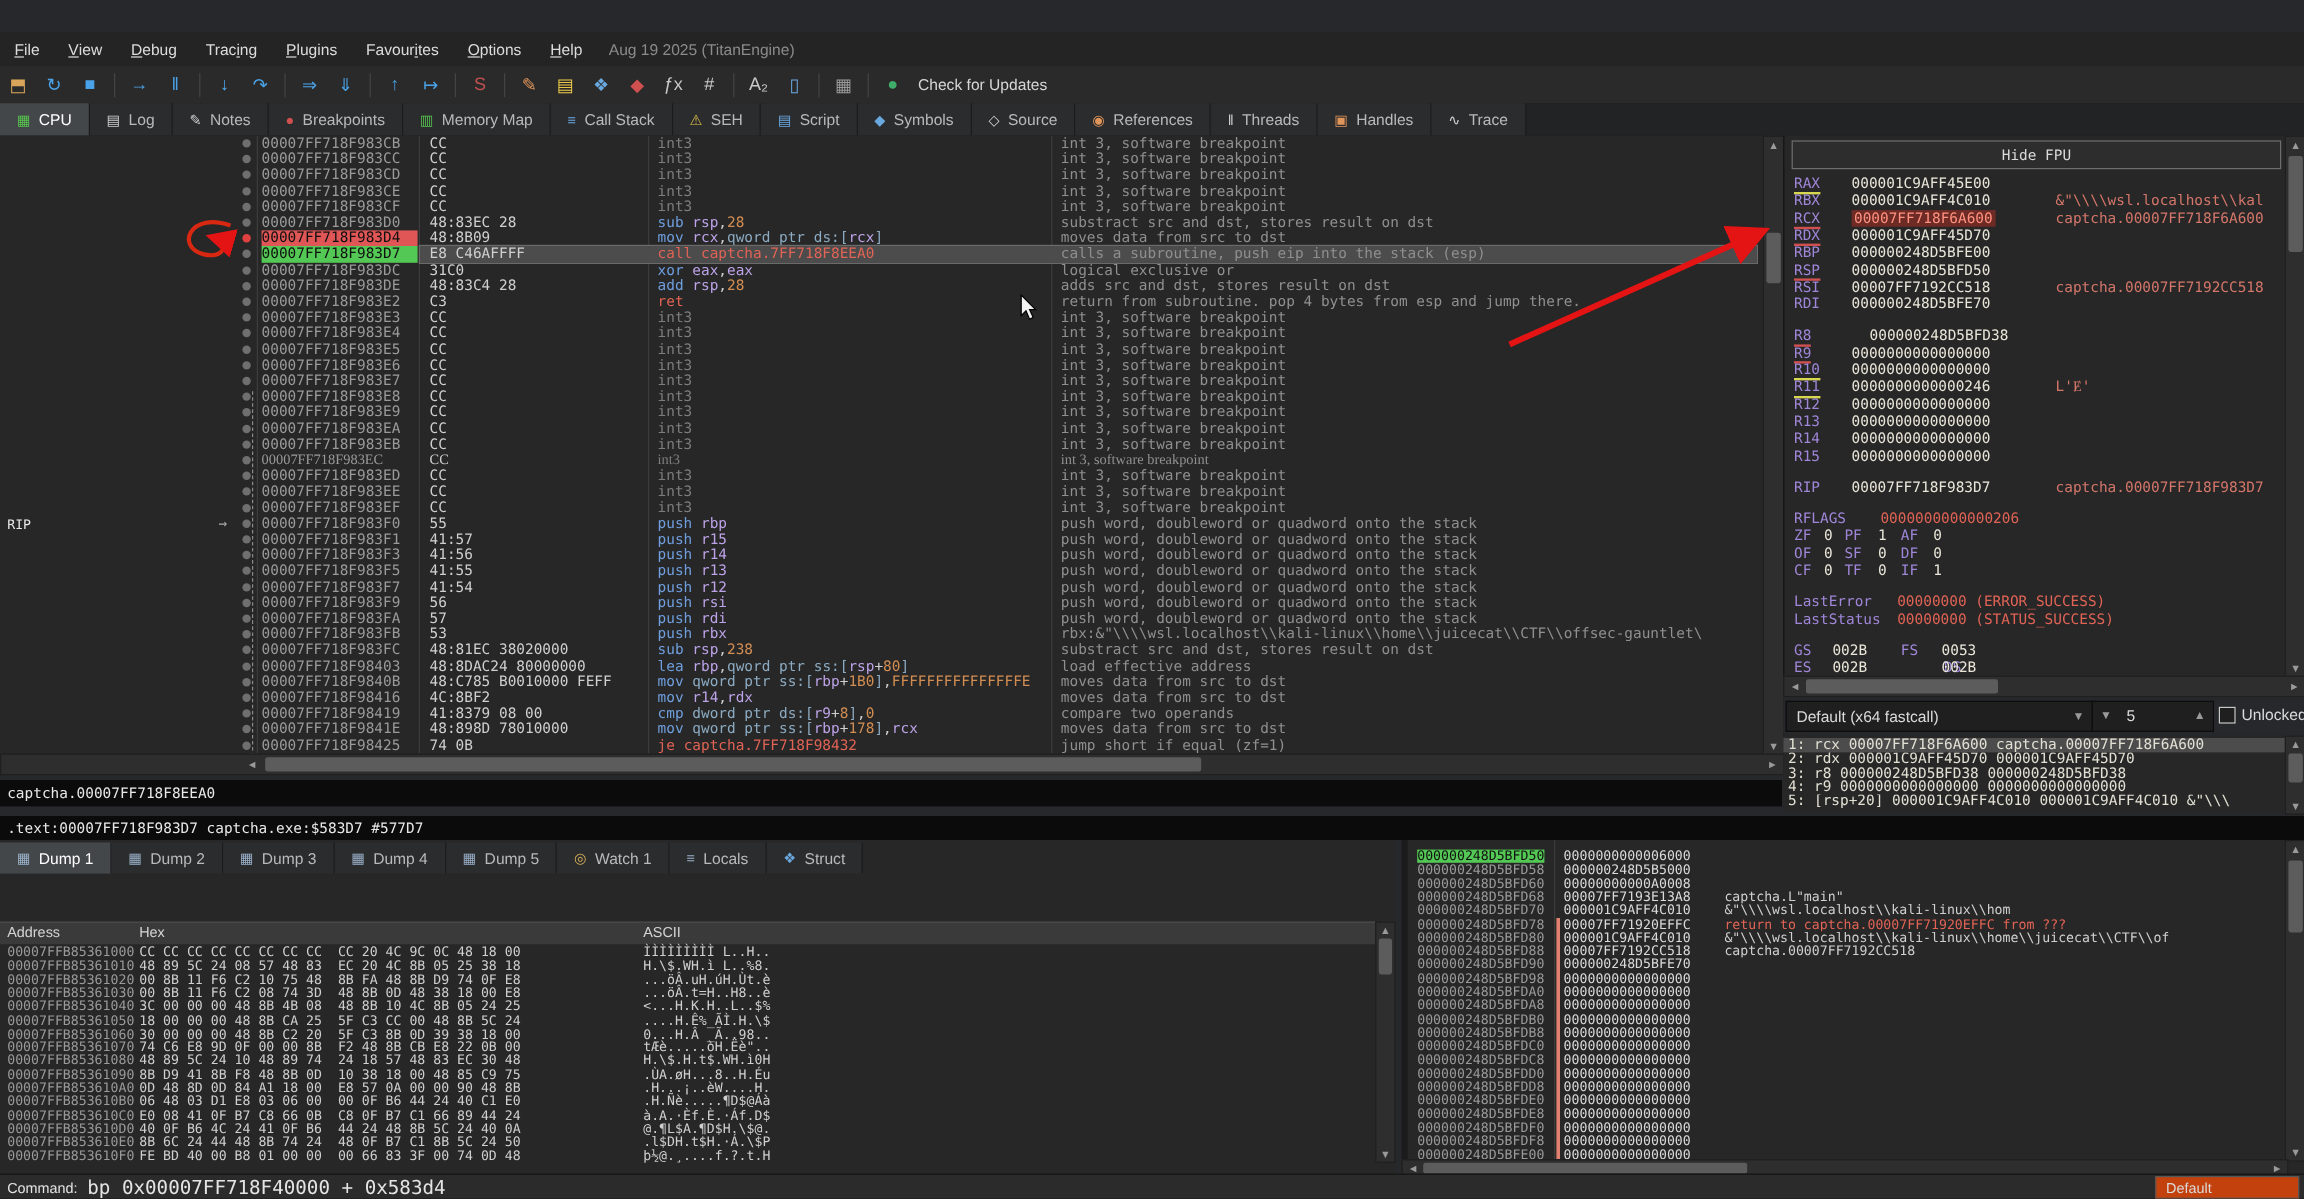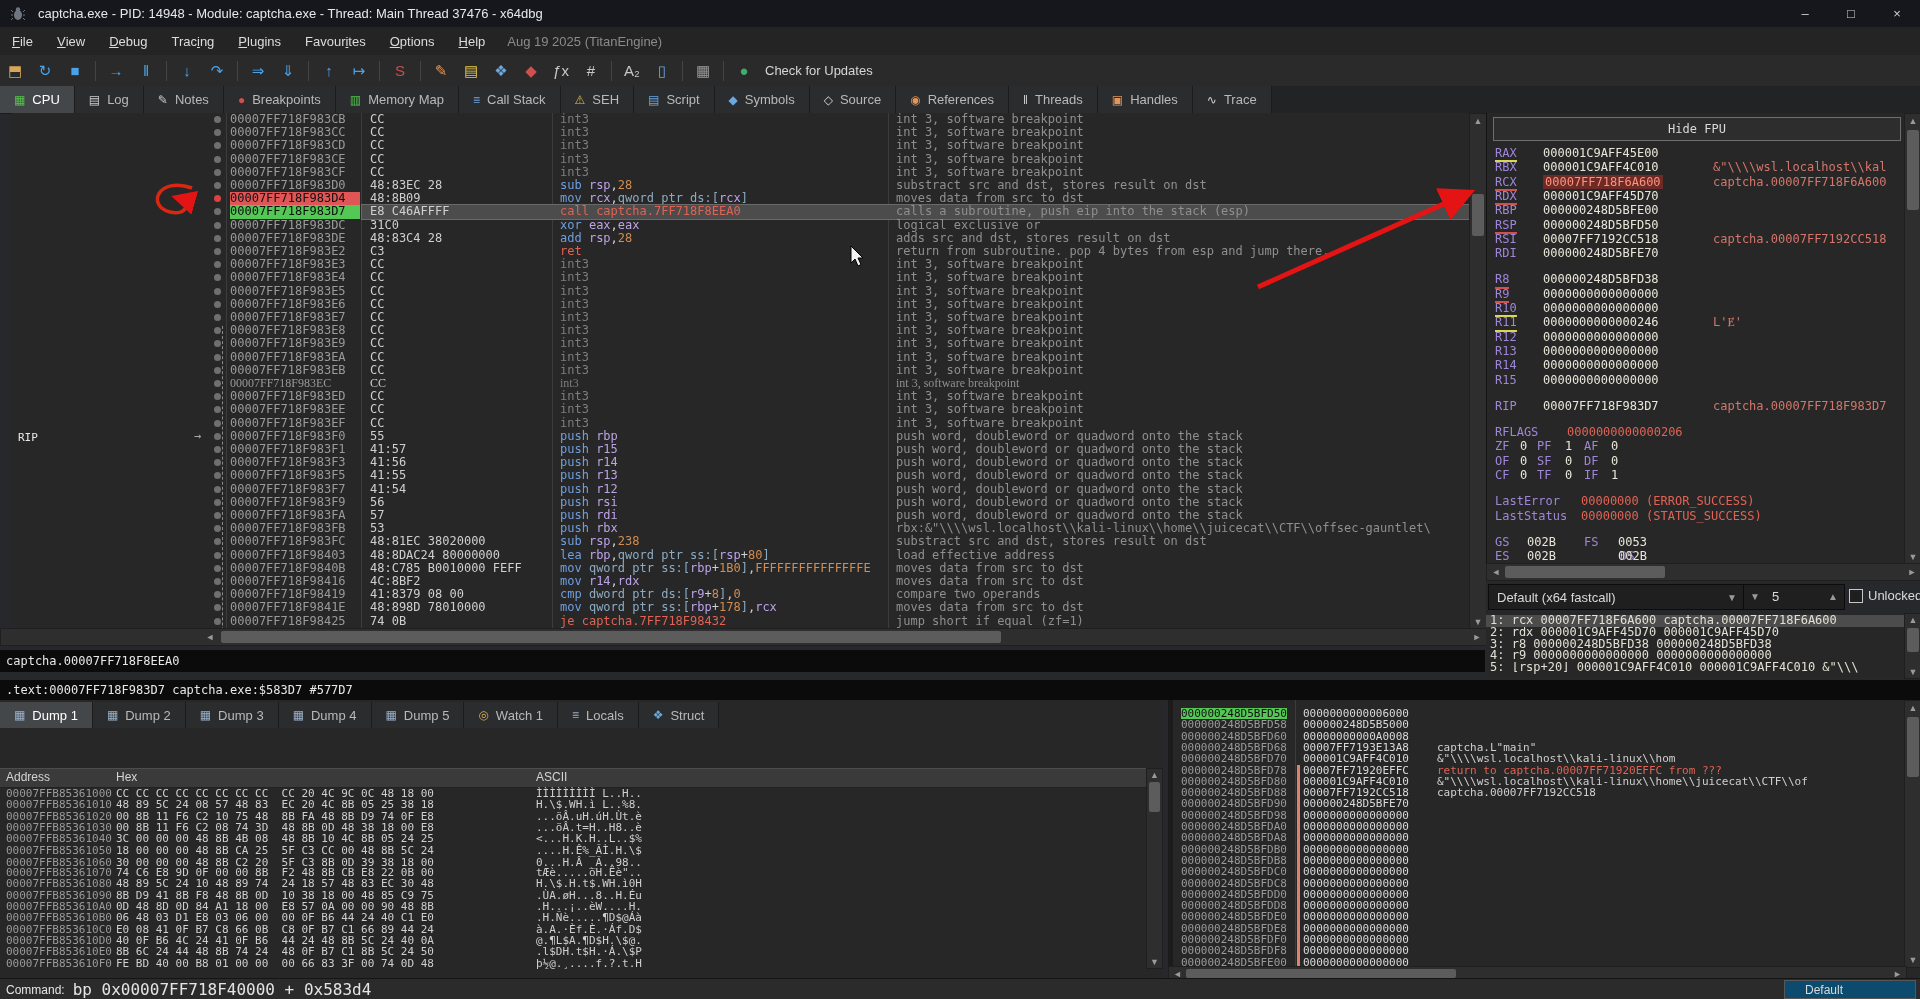--- a/index.html
+++ b/index.html
@@ -18,21 +18,21 @@
   #menu-date{color:#8b8b8b;font-size:13px;padding-left:10px;}
   #toolbar{left:0;top:55px;width:1920px;height:31px;background:#2a2a2a;border-bottom:1px solid #1b1b1b;display:flex;align-items:center;}
   .tool-icon{width:30px;height:26px;display:flex;align-items:center;justify-content:center;font-size:15px;}
   .tool-sep{width:1px;height:20px;background:#444;margin:0 5px;}
   #check-updates{font-size:13px;color:#d6d6d6;margin-left:6px;}
   #tabbar{left:0;top:86px;width:1920px;height:27px;background:#222325;display:flex;border-bottom:1px solid #1b1b1b;}
   .tab{display:flex;align-items:center;padding:0 14px;font-size:13px;color:#b9b9b9;border-right:1px solid #1b1b1b;background:#2b2c2e;}
   .tab .ticon{margin-right:7px;font-size:12px;}
   .tab.active{background:#44474a;color:#ffffff;}
   
-  #disasm{left:12px;top:113px;width:1469px;height:515px;background:#272727;overflow:hidden;padding-left:36px;}
+  #disasm{left:0;top:113px;width:1469px;height:515px;background:#272727;overflow:hidden;padding-left:36px;}
   .colsep{position:absolute;top:0;bottom:0;width:1px;background:#3c3c3c;}
   .drow{position:absolute;left:0;width:1469px;height:13.2px;font-size:12px;line-height:13.2px;}
   .drow .dot{position:absolute;left:202px;top:3px;width:7px;height:7px;border-radius:50%;background:#6f6f6f;}
   .drow .dot.red{background:#e04040;}
   .drow .addr{position:absolute;left:218px;width:130px;color:#9a9a9a;white-space:pre;}
   .drow .addr.hl-red{background:#e05656;color:#101010;}
   .drow .addr.hl-green{background:#54c854;color:#101010;}
   .drow .band{position:absolute;left:350px;width:1114px;top:0;height:13.2px;background:#4c4c4c;outline:1px solid #6a6a6a;}
   .drow .bytes{position:absolute;left:358px;width:178px;color:#cfcfcf;white-space:pre;overflow:hidden;}
   .drow .instr{position:absolute;left:548px;width:326px;white-space:pre;overflow:hidden;}
@@ -87,41 +87,28 @@
   .srow .sa.green{background:#54c854;color:#101010;}
   .srow .sv{position:absolute;left:130px;color:#dadada;}
   .srow .sn{position:absolute;left:264px;color:#cfcfcf;width:370px;overflow:hidden;}
   .srow .sn.red{color:#e06355;}
   #stack-sep{position:absolute;left:122px;top:0;bottom:0;width:1px;background:#3c3c3c;}
   #stack-bracket{position:absolute;left:124px;width:3px;background:#e08070;}
   
   #cmdbar{left:0;top:978px;width:1920px;height:21px;background:#2b2b2b;border-top:1px solid #151515;display:flex;align-items:center;}
   #cmd-label{font-size:12px;color:#e4e4e4;margin-left:6px;}
   #cmd-value{font-size:16px;color:#e4e4e4;margin-left:8px;flex:1;}
-  #cmd-default{width:110px;height:17px;margin-right:4px;background:#0c4a6e;border:1px solid #575757;color:#dadada;font-size:12px;display:flex;align-items:center;padding-left:20px;}
+  #cmd-default{width:110px;height:17px;margin-right:4px;background:#c2410c;border:1px solid #575757;color:#dadada;font-size:12px;display:flex;align-items:center;padding-left:8px;}
   svg.overlay{position:absolute;left:0;top:0;pointer-events:none;}
 </style>
 </head>
 <body>
 
 <div id="stage">
 
-  <div id="titlebar" class="abs">
-    <svg id="app-icon" viewBox="0 0 16 16">
-      <ellipse cx="8" cy="9" rx="4" ry="5" fill="#6f7680"></ellipse>
-        <circle cx="8" cy="3.5" r="2.2" fill="#6f7680"></circle>
-      <path d="M3 6 L1 4 M3 9 L1 9 M3 12 L1 14 M13 6 L15 4 M13 9 L15 9 M13 12 L15 14" stroke="#6f7680" stroke-width="1"></path>
-    </svg>
-    <span class="title">captcha.exe - PID: 14948 - Module: captcha.exe - Thread: Main Thread 37476 - x64dbg</span>
-    <div id="win-controls">
-        <div class="winbtn">–</div>
-        <div class="winbtn">□</div>
-        <div class="winbtn">×</div>
-      </div>
-  </div>
 
   <div id="menubar" class="abs">
       <div class="menu-item"><u>F</u>ile</div>
       <div class="menu-item"><u>V</u>iew</div>
       <div class="menu-item"><u>D</u>ebug</div>
       <div class="menu-item">Trac<u>i</u>ng</div>
       <div class="menu-item"><u>P</u>lugins</div>
       <div class="menu-item">Favour<u>i</u>tes</div>
       <div class="menu-item"><u>O</u>ptions</div>
       <div class="menu-item"><u>H</u>elp</div>
@@ -525,21 +512,21 @@
     <div id="hide-fpu">Hide FPU</div>
     <div id="rlines">
         <div class="rline" style="top: 33px;"><span class="rname u-y" style="left: 8px;">RAX</span><span class="rval" style="left: 56px;">000001C9AFF45E00</span></div>
         <div class="rline" style="top: 47.3px;"><span class="rname" style="left: 8px;">RBX</span><span class="rval" style="left: 56px;">000001C9AFF4C010</span><span class="rannot">&amp;"\\\\wsl.localhost\\kal</span></div>
         <div class="rline" style="top: 61.6px;"><span class="rname u-r" style="left: 8px;">RCX</span><span class="rval hlbox" style="left: 56px;">00007FF718F6A600</span><span class="rannot">captcha.00007FF718F6A600</span></div>
         <div class="rline" style="top: 75.9px;"><span class="rname u-r" style="left: 8px;">RDX</span><span class="rval" style="left: 56px;">000001C9AFF45D70</span></div>
         <div class="rline" style="top: 90.2px;"><span class="rname" style="left: 8px;">RBP</span><span class="rval" style="left: 56px;">000000248D5BFE00</span></div>
         <div class="rline" style="top: 104.5px;"><span class="rname u-r" style="left: 8px;">RSP</span><span class="rval" style="left: 56px;">000000248D5BFD50</span></div>
         <div class="rline" style="top: 118.8px;"><span class="rname" style="left: 8px;">RSI</span><span class="rval" style="left: 56px;">00007FF7192CC518</span><span class="rannot">captcha.00007FF7192CC518</span></div>
         <div class="rline" style="top: 133.1px;"><span class="rname" style="left: 8px;">RDI</span><span class="rval" style="left: 56px;">000000248D5BFE70</span></div>
-        <div class="rline" style="top: 159.4px;"><span class="rname u-r" style="left: 8px;">R8</span><span class="rval" style="left: 56px;">000000248D5BFD38</span></div>
+        <div class="rline" style="top: 159.4px;"><span class="rname u-r" style="left: 8px;">R8</span><span class="rval" style="left: 71px;">000000248D5BFD38</span></div>
         <div class="rline" style="top: 173.7px;"><span class="rname u-r" style="left: 8px;">R9</span><span class="rval" style="left: 56px;">0000000000000000</span></div>
         <div class="rline" style="top: 188px;"><span class="rname u-y" style="left: 8px;">R10</span><span class="rval" style="left: 56px;">0000000000000000</span></div>
         <div class="rline" style="top: 202.3px;"><span class="rname u-y" style="left: 8px;">R11</span><span class="rval" style="left: 56px;">0000000000000246</span><span class="rannot">L'Ɇ'</span></div>
         <div class="rline" style="top: 216.6px;"><span class="rname" style="left: 8px;">R12</span><span class="rval" style="left: 56px;">0000000000000000</span></div>
         <div class="rline" style="top: 230.9px;"><span class="rname" style="left: 8px;">R13</span><span class="rval" style="left: 56px;">0000000000000000</span></div>
         <div class="rline" style="top: 245.2px;"><span class="rname" style="left: 8px;">R14</span><span class="rval" style="left: 56px;">0000000000000000</span></div>
         <div class="rline" style="top: 259.5px;"><span class="rname" style="left: 8px;">R15</span><span class="rval" style="left: 56px;">0000000000000000</span></div>
         <div class="rline" style="top: 285.8px;"><span class="rname" style="left: 8px;">RIP</span><span class="rval" style="left: 56px;">00007FF718F983D7</span><span class="rannot">captcha.00007FF718F983D7</span></div>
         <div class="rline" style="top: 312.1px;"><span class="rname" style="left: 8px;">RFLAGS</span><span class="rval red" style="left: 80px;">0000000000000206</span></div>
         <div class="rline" style="top: 326.4px;"><span class="rname" style="left: 8px;">ZF</span><span class="rval" style="left: 33px;">0</span><span class="rname" style="left: 50px;">PF</span><span class="rval" style="left: 78px;">1</span><span class="rname" style="left: 97px;">AF</span><span class="rval" style="left: 124px;">0</span></div>

